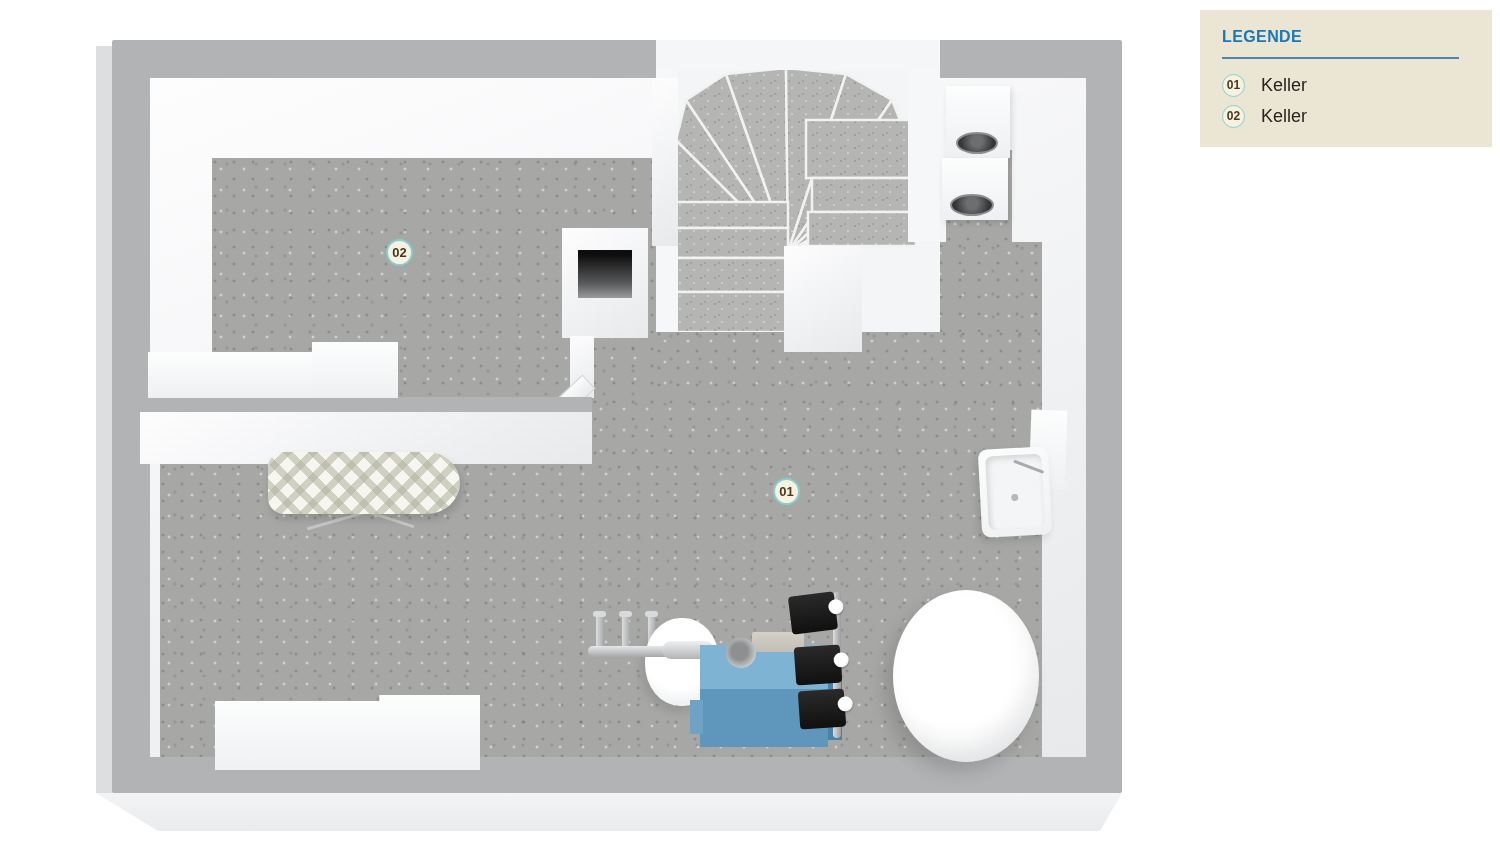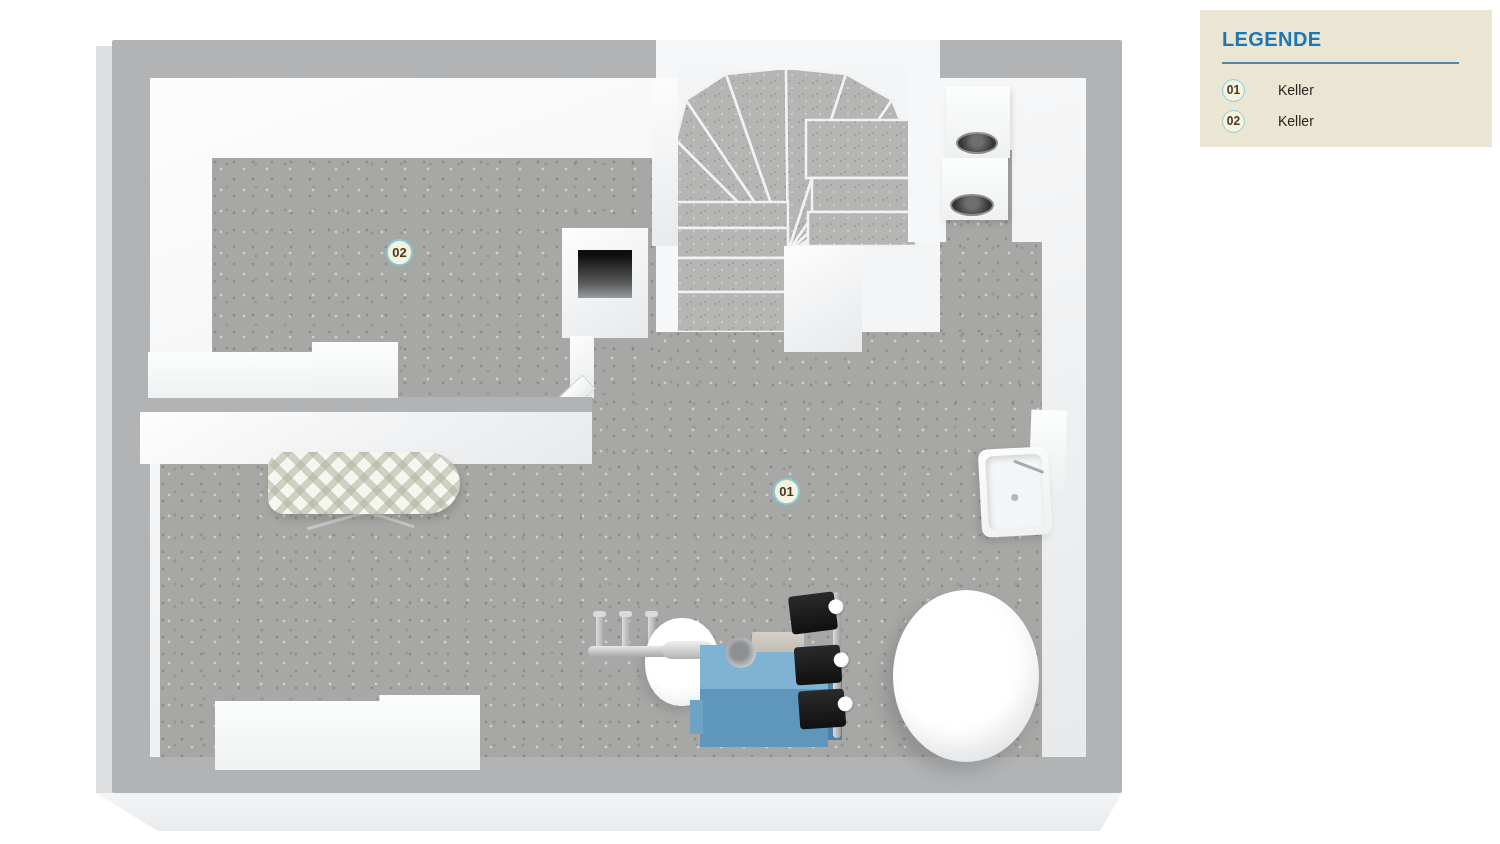--- a/index.html
+++ b/index.html
@@ -24,30 +24,30 @@
     position:absolute;width:27px;height:27px;border-radius:50%;
     background:var(--badge-bg);border:2px solid var(--badge-ring);
     color:var(--badge-text);font-weight:bold;font-size:13px;
     display:flex;align-items:center;justify-content:center;box-sizing:border-box;
   }
   
   .legend{
     position:absolute;left:1200px;top:10px;width:292px;height:137px;
     background:var(--legend-bg);box-sizing:border-box;padding:18px 22px 0 22px;
   }
-  .legend-title{color:var(--legend-title);font-size:20px;font-weight:bold;letter-spacing:.4px;}
+  .legend-title{color:var(--legend-title);font-size:16px;font-weight:bold;letter-spacing:.4px;}
   .legend-rule{height:2px;background:var(--legend-rule);width:237px;margin:11px 0 13px 0;}
   .legend-row{display:flex;align-items:center;gap:16px;height:26px;margin-bottom:5px;cursor:default;}
   .legend-badge{
     width:23px;height:23px;border-radius:50%;flex:0 0 auto;
     background:var(--badge-bg);border:1.5px solid var(--badge-ring);
     color:var(--badge-text);font-weight:bold;font-size:12px;
     display:flex;align-items:center;justify-content:center;box-sizing:border-box;
   }
-  .legend-label{color:var(--legend-text);font-size:14px;margin-left:17px;}
+  .legend-label{color:var(--legend-text);font-size:18px;}
   
   .whitebox{position:absolute;background:linear-gradient(180deg,#fcfdfd,#eff0f1);}
   .door-ellipse{position:absolute;border-radius:50%;
     background:radial-gradient(circle at 50% 40%,#6d6e6f 25%,#353536 75%);
     border:2px solid #8d8e8f;box-sizing:border-box;}
   .valve{position:absolute;width:46px;height:38px;background:linear-gradient(180deg,#2a2a2a,#101010);
     border-radius:4px;}
   .valve .knob{position:absolute;right:-8px;top:8px;width:15px;height:15px;border-radius:50%;
     background:radial-gradient(circle at 40% 35%,#ffffff 55%,#d8d9da);box-shadow:0 1px 2px rgba(0,0,0,.35);}
   .stub{position:absolute;width:7px;height:32px;background:linear-gradient(90deg,#dcdddd,#aeafb0);}

